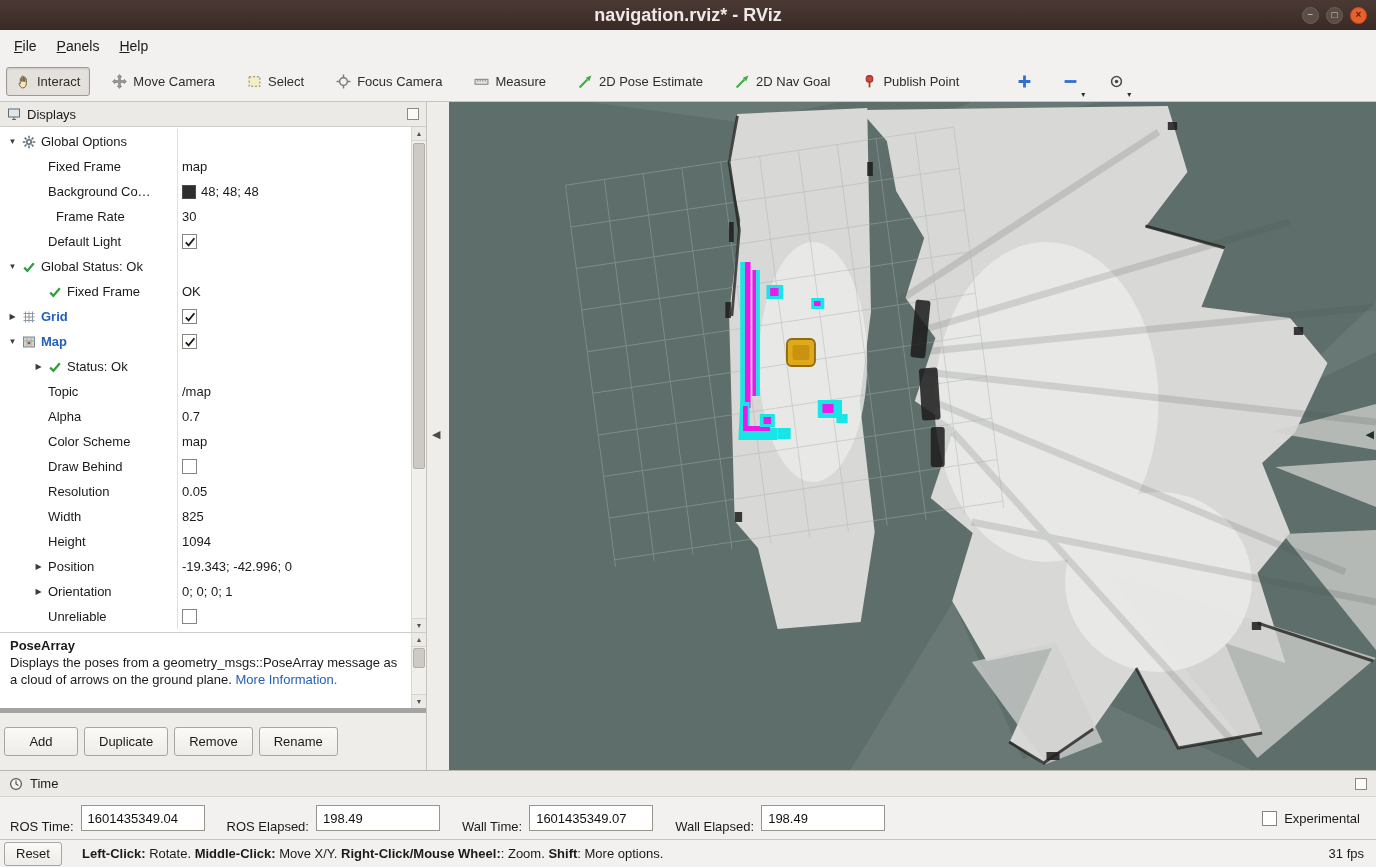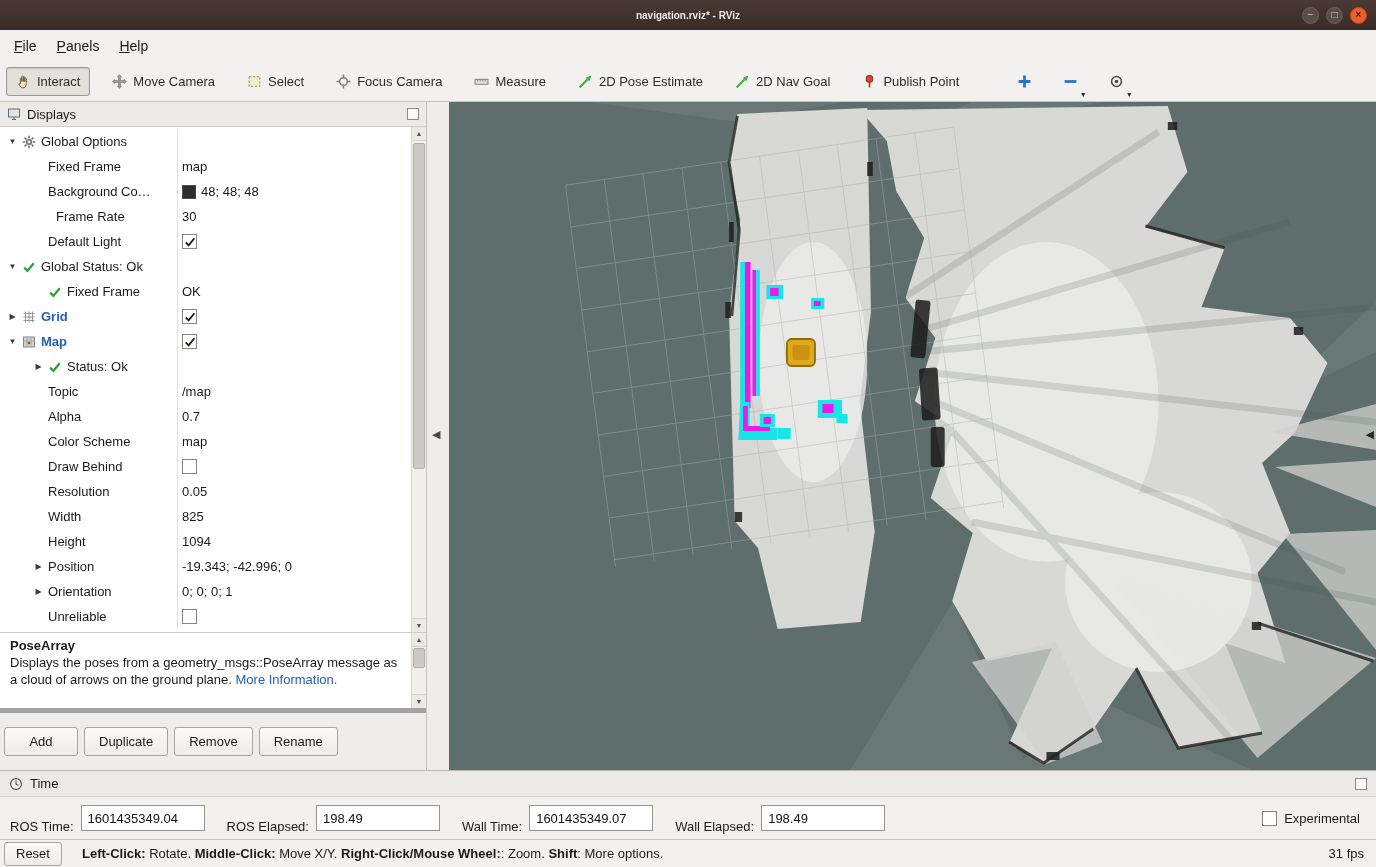--- a/index.html
+++ b/index.html
@@ -12,21 +12,21 @@
   .window { width:1376px; height:867px; display:flex; flex-direction:column; }
 
   
   .titlebar {
     flex:0 0 30px; position:relative;
     background:linear-gradient(#4b3a34,#392a26);
     display:flex; align-items:center;
   }
   .titlebar .title {
     position:absolute; left:0; right:0; text-align:center;
-    color:#efe9e5; font-weight:bold; font-size:10px;
+    color:#efe9e5; font-weight:bold; font-size:18px;
   }
   .win-controls { margin-left:auto; display:flex; gap:7px; margin-right:9px; z-index:2; }
   .win-btn {
     width:17px; height:17px; border-radius:50%;
     display:flex; align-items:center; justify-content:center;
     font-size:10px; line-height:1; color:#d8d2cd;
     background:#5a4d46; border:1px solid #6d5f57;
   }
   .win-btn.close { background:#e8612c; border-color:#c6481a; color:#5e2008; font-weight:bold; }
 

